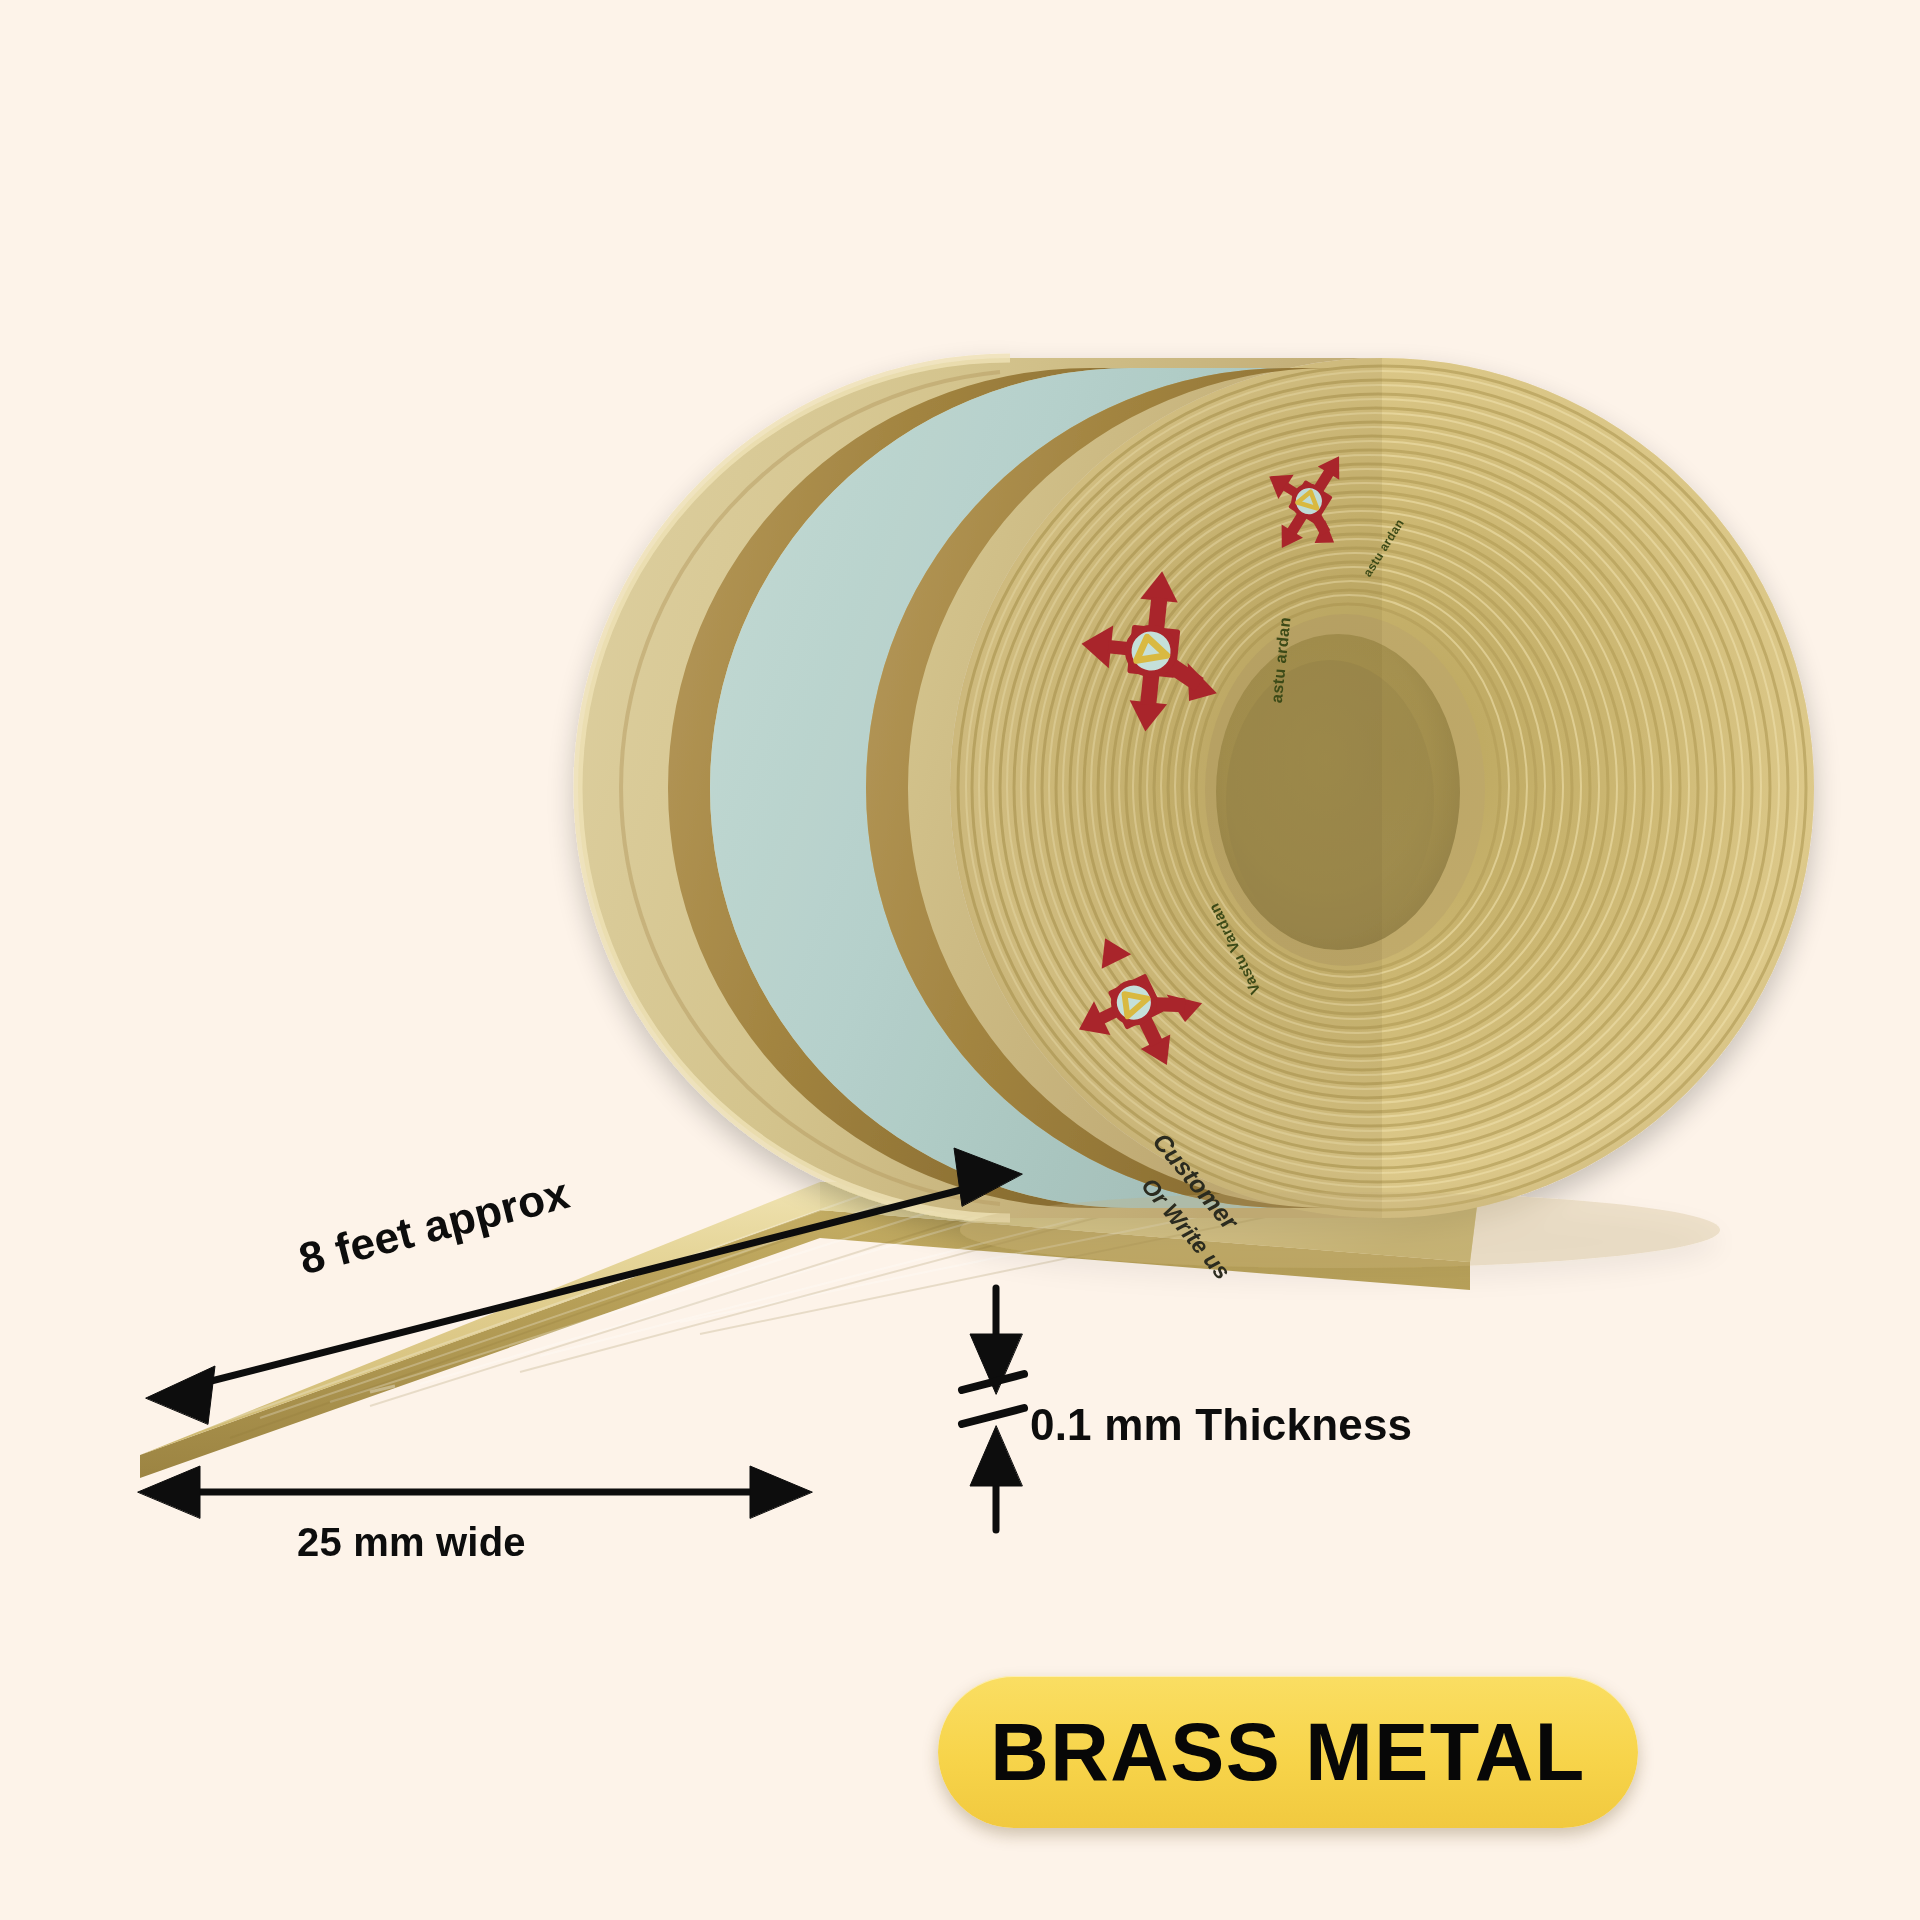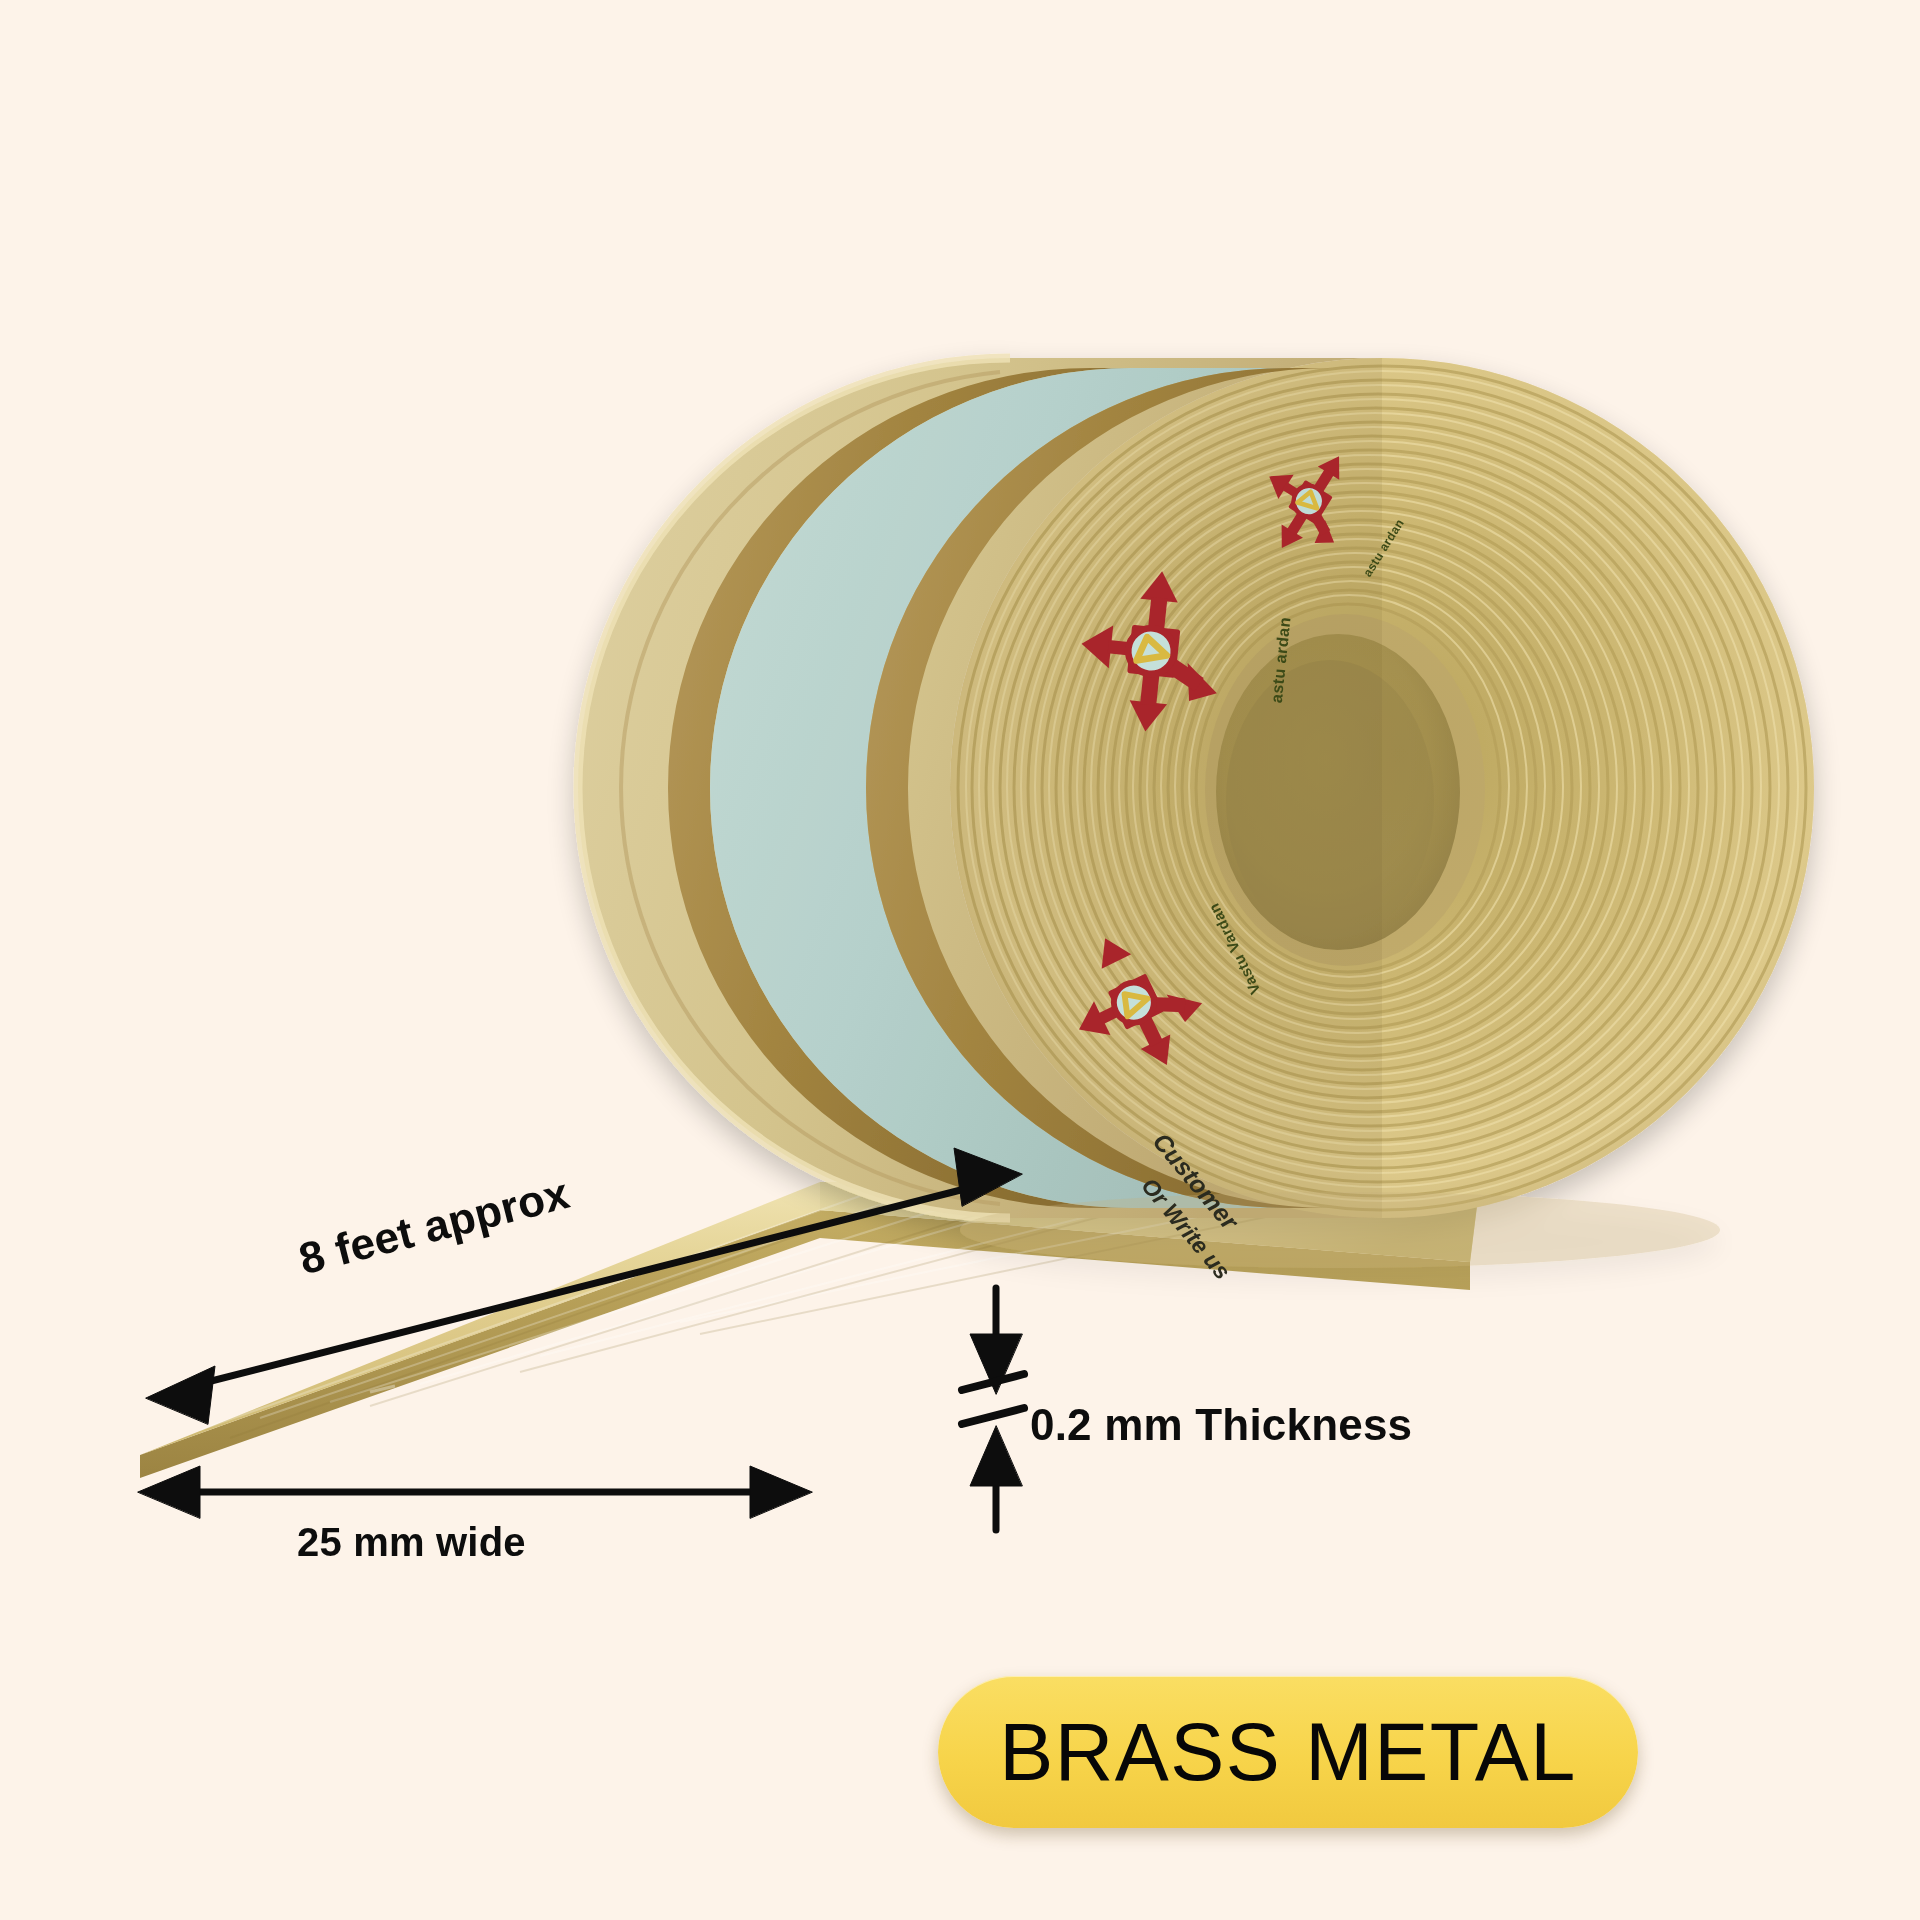--- a/index.html
+++ b/index.html
@@ -50,21 +50,21 @@
     position: absolute;
     left: 938px; top: 1676px;
     width: 700px; height: 152px;
     background: linear-gradient(180deg,#fade63 0%,#f7d44a 55%,#f1c93f 100%);
     border-radius: 76px;
     box-shadow: 0 7px 16px rgba(90,70,20,0.28), 0 1px 0 rgba(255,255,255,0.5) inset;
     display: flex; align-items: center; justify-content: center;
   }
   #badge-text {
     font-size: 81px;
-    font-weight: normal;
+    font-weight: bold;
     color: #070707;
     letter-spacing: 1.5px;
     line-height: 1;
     text-align: center;
   }
 
   
   .logo-wrap { position: absolute; transform-origin: center center; }
   .logo-txt {
     font-size: 17px; font-weight: bold; color: #3c4a17;
@@ -342,19 +342,19 @@
     </div>
 
     <div class="band-caption" style="left:1158px; top:1122px; transform: rotate(50deg);">Customer</div>
     <div class="band-caption" style="left:1146px; top:1168px; transform: rotate(50deg); font-size:23px;">Or Write us</div>
   </div>
 
   <div class="dim-label" id="label-length">8 feet approx</div>
 
   <div class="dim-label" id="label-width">25 mm wide</div>
 
-  <div class="dim-label" id="label-thickness">0.2 mm Thickness</div>
+  <div class="dim-label" id="label-thickness">0.1 mm Thickness</div>
 
   <div id="badge">
     <span id="badge-text">BRASS METAL</span>
   </div>
 
 </div>
 
 </body></html>

